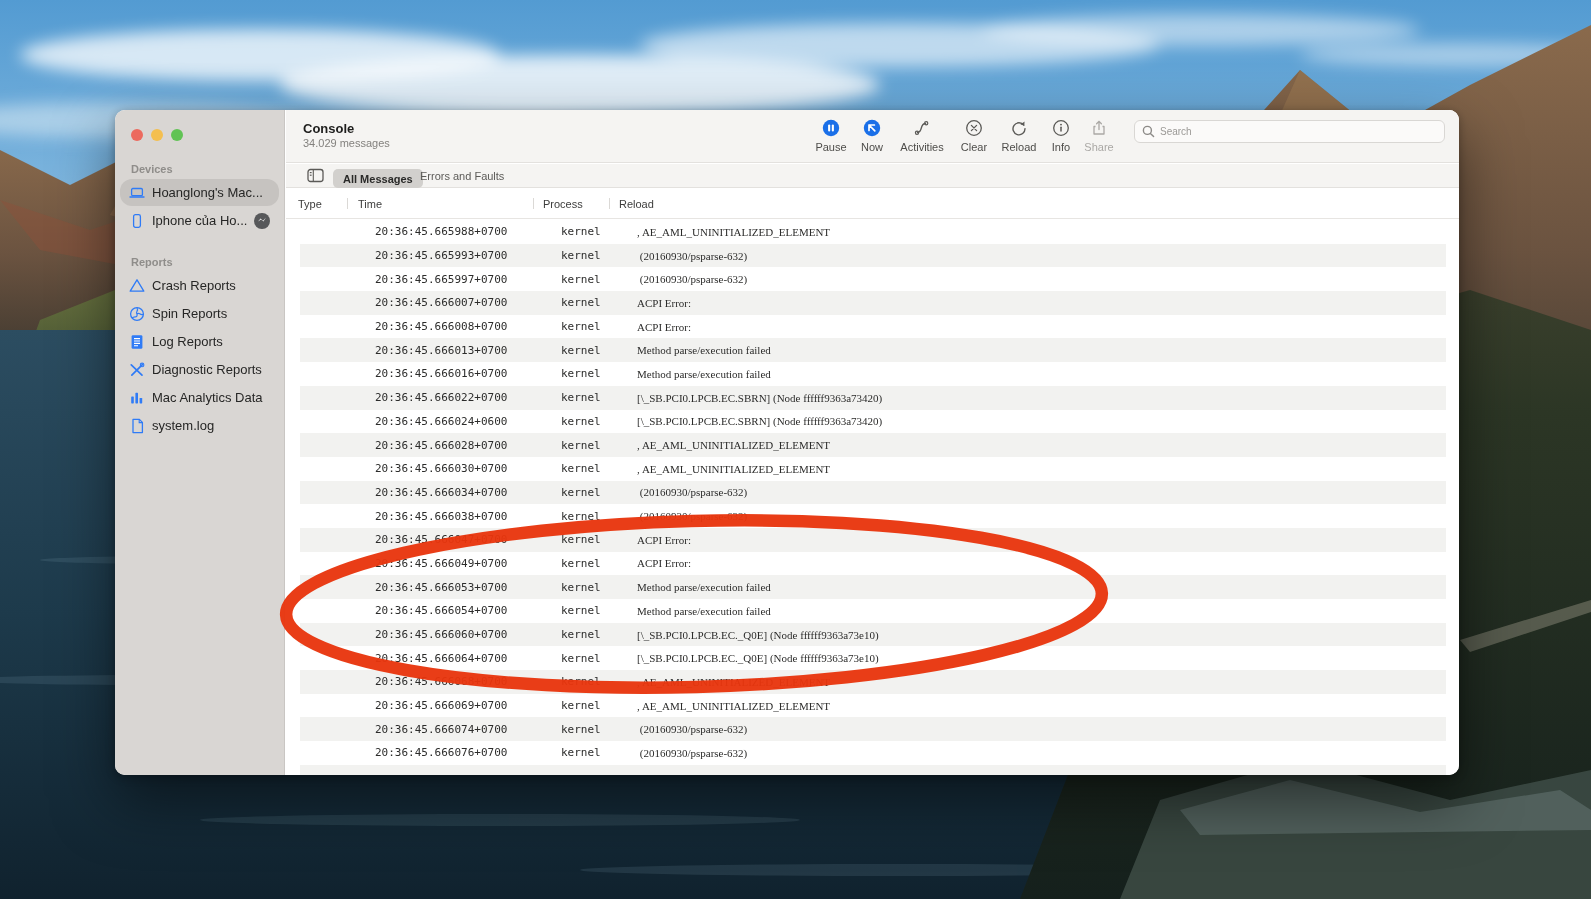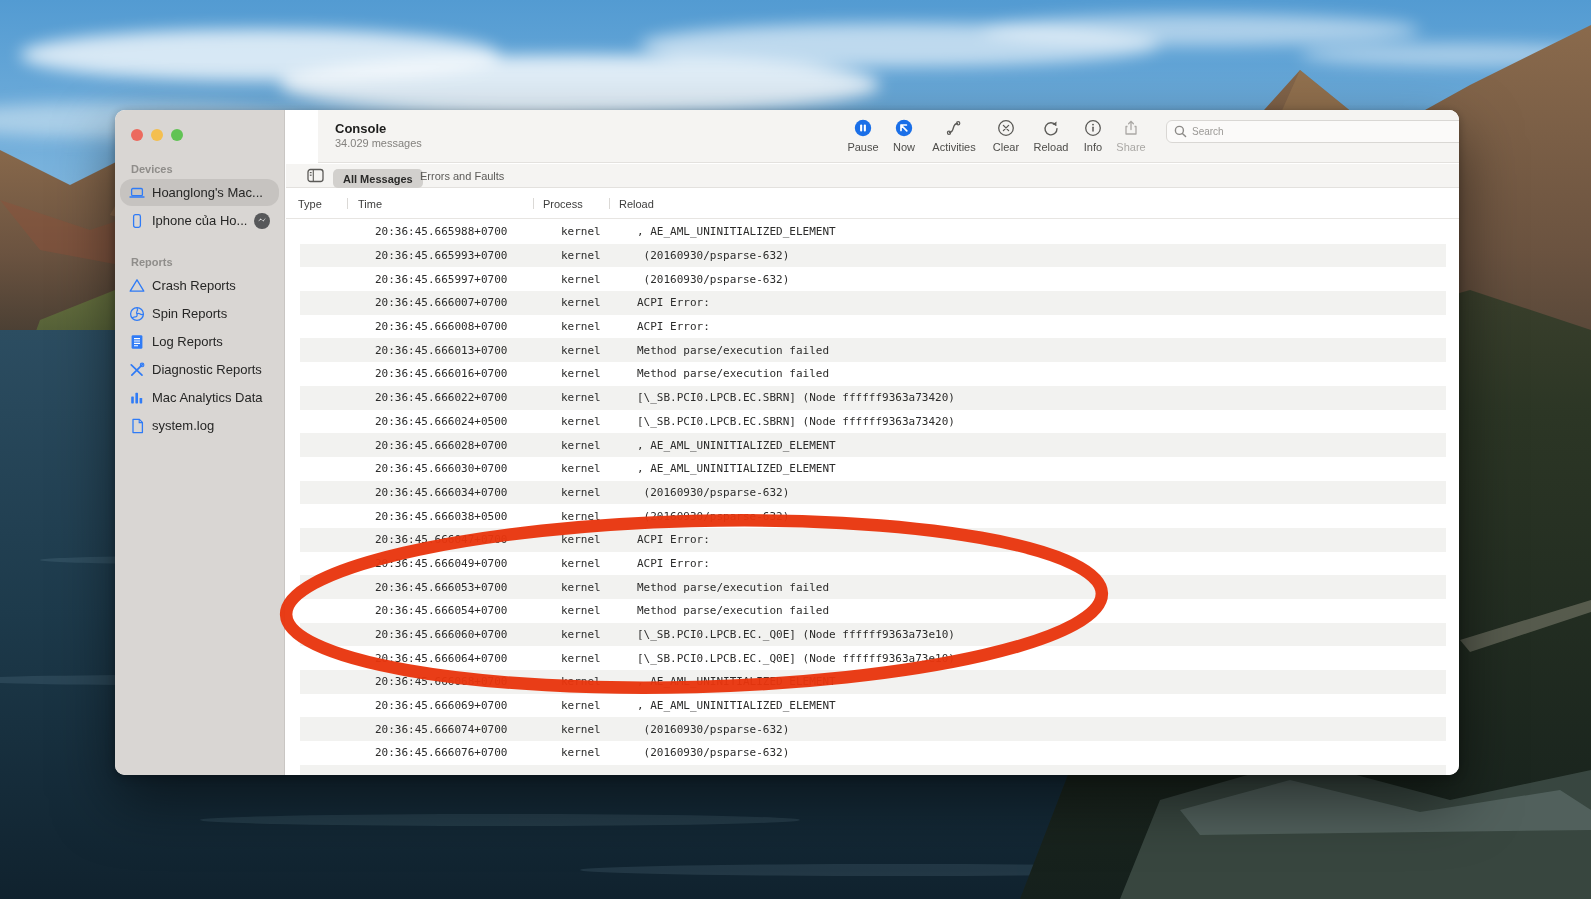--- a/index.html
+++ b/index.html
@@ -21,21 +21,21 @@
   .section-label { font-size:11px; font-weight:700; color:#8f8d8a; margin:22px 0 4px 16px; }
   .side-item { display:flex; align-items:center; gap:7px; height:27px; margin:1px 5px; padding:0 9px;
     border-radius:12px; font-size:13px; color:#262625; white-space:nowrap; }
   .side-item.selected { background:#c6c3c0; }
   .side-item .sicon { width:16px; height:16px; flex:0 0 16px; display:flex; align-items:center; justify-content:center; }
   .side-item .badge { margin-left:auto; width:16px; height:16px; border-radius:50%; background:#57585a;
     display:flex; align-items:center; justify-content:center; }
 
   
   .main { position:absolute; left:171px; top:0; right:0; height:100%; background:#ffffff; }
-  .header { position:absolute; left:0; top:0; right:0; height:53px; background:#f5f4f2; border-bottom:1px solid #e3e1de;margin-left:32px; }
+  .header { position:absolute; left:0; top:0; right:0; height:53px; background:#f5f4f2; border-bottom:1px solid #e3e1de; }
   .win-title { position:absolute; left:17px; top:11px; font-size:13px; font-weight:700; color:#1d1d1c; }
   .win-subtitle { position:absolute; left:17px; top:27px; font-size:11px; color:#83817e; }
   .tbtn { position:absolute; top:8px; transform:translateX(-50%); display:flex; flex-direction:column; align-items:center; width:64px; }
   .tbtn .ticon { height:20px; display:flex; align-items:center; justify-content:center; }
   .tbtn .tlabel { font-size:11px; color:#4e4d4a; margin-top:3px; }
   .tbtn.disabled .tlabel { color:#aaa8a5; }
   .search { position:absolute; left:848px; top:10px; width:311px; height:23px; background:#fbfaf9;
     border:1px solid #d9d7d4; border-radius:6px; display:flex; align-items:center; padding:0 7px; gap:5px; }
   .search input { border:none; outline:none; background:transparent; font-size:10px; color:#333; width:100%;
     font-family:"Liberation Sans",sans-serif; }
@@ -59,21 +59,21 @@
   .hcell.c-msg  { flex:1; padding-left:9px; }
 
   .rows { position:absolute; left:14px; right:13px; top:110px; bottom:0; overflow:hidden; }
   .lrow { height:23.7px; display:flex; align-items:center; font-family:"DejaVu Sans Mono",monospace;
     font-size:11px; color:#2c2c2b; }
   .lrow:nth-child(even) { background:#f2f2f0; }
   .lrow .cell { white-space:pre; overflow:hidden; }
   .lrow .c-type { width:62px; }
   .lrow .c-time { width:186px; padding-left:13px; }
   .lrow .c-proc { width:76px; padding-left:13px; }
-  .lrow .c-msg  { flex:1; padding-left:13px; }
+  .lrow .c-msg  { flex:1; padding-left:13px;font-family:Liberation Serif, serif; }
 
   .annotation { position:absolute; inset:0; pointer-events:none; }
 </style>
 </head>
 <body>
 
 <div class="desktop">
 <svg viewBox="0 0 1591 899" preserveAspectRatio="none">
   <defs>
     <linearGradient id="sky" x1="0" y1="0" x2="0" y2="1">
@@ -405,21 +405,21 @@
 
   <div class="lrow">
     <span class="cell c-type"></span>
     <span class="cell c-time">20:36:45.666022+0700</span>
     <span class="cell c-proc">kernel</span>
     <span class="cell c-msg">[\_SB.PCI0.LPCB.EC.SBRN] (Node ffffff9363a73420)</span>
   </div>
 
   <div class="lrow">
     <span class="cell c-type"></span>
-    <span class="cell c-time">20:36:45.666024+0500</span>
+    <span class="cell c-time">20:36:45.666024+0600</span>
     <span class="cell c-proc">kernel</span>
     <span class="cell c-msg">[\_SB.PCI0.LPCB.EC.SBRN] (Node ffffff9363a73420)</span>
   </div>
 
   <div class="lrow">
     <span class="cell c-type"></span>
     <span class="cell c-time">20:36:45.666028+0700</span>
     <span class="cell c-proc">kernel</span>
     <span class="cell c-msg">, AE_AML_UNINITIALIZED_ELEMENT</span>
   </div>
@@ -433,21 +433,21 @@
 
   <div class="lrow">
     <span class="cell c-type"></span>
     <span class="cell c-time">20:36:45.666034+0700</span>
     <span class="cell c-proc">kernel</span>
     <span class="cell c-msg"> (20160930/psparse-632)</span>
   </div>
 
   <div class="lrow">
     <span class="cell c-type"></span>
-    <span class="cell c-time">20:36:45.666038+0500</span>
+    <span class="cell c-time">20:36:45.666038+0700</span>
     <span class="cell c-proc">kernel</span>
     <span class="cell c-msg"> (20160930/psparse-632)</span>
   </div>
 
   <div class="lrow">
     <span class="cell c-type"></span>
     <span class="cell c-time">20:36:45.666047+0700</span>
     <span class="cell c-proc">kernel</span>
     <span class="cell c-msg">ACPI Error:</span>
   </div>

